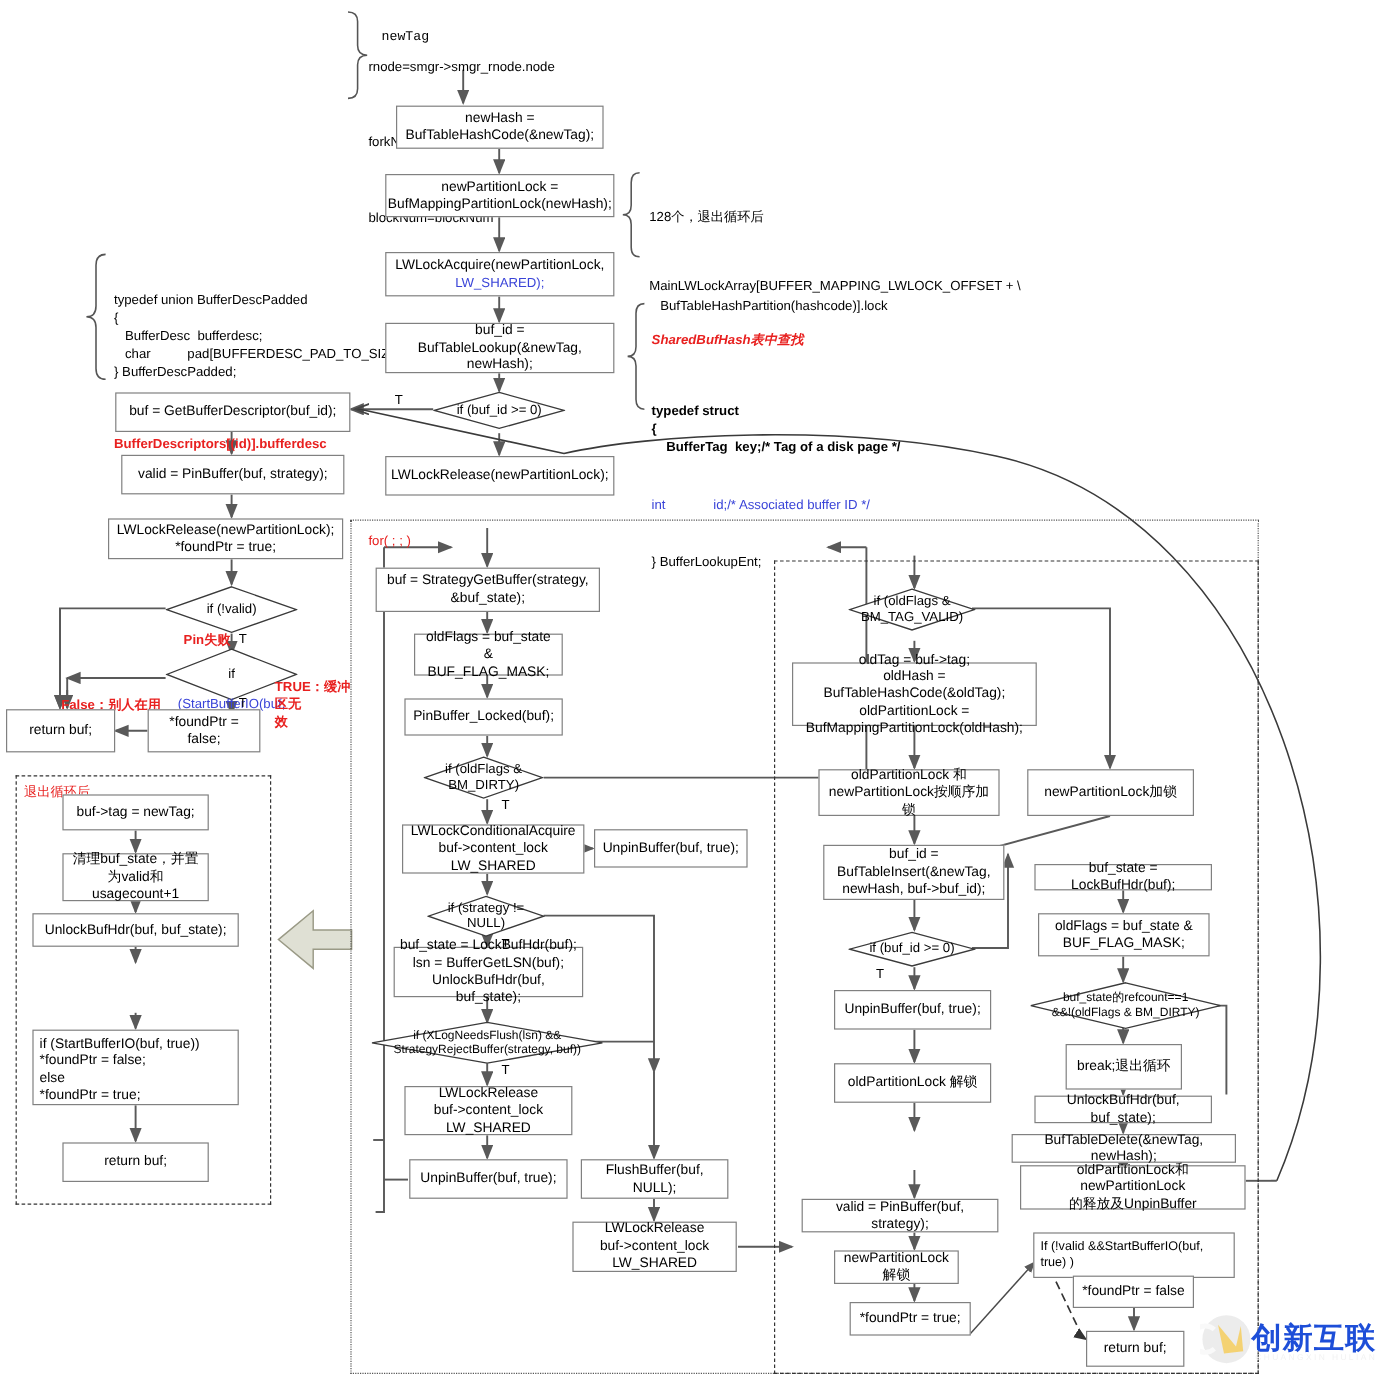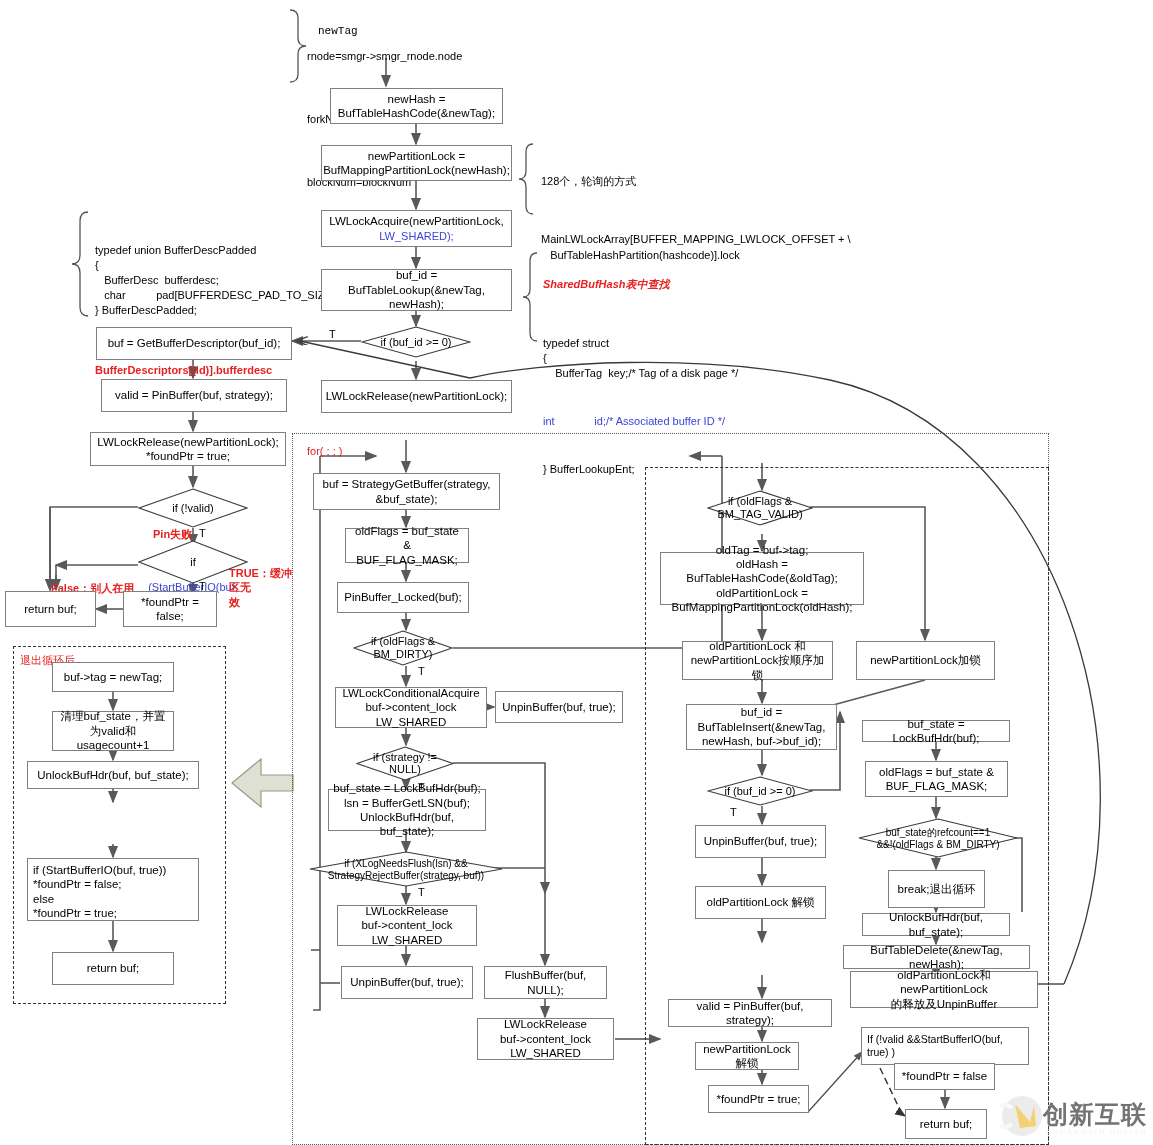--- a/index.html
+++ b/index.html
@@ -40,21 +40,21 @@
   .note{position:absolute;font-size:11px;line-height:1.5;white-space:pre;}
   .note .red{color:#e8201f;font-weight:bold;}
 
   
   .dotted-box{position:absolute;border:1.5px dotted #555;box-sizing:border-box;}
   .dashed-box{position:absolute;border:1.5px dashed #333;box-sizing:border-box;}
 
   
   .watermark{position:absolute;opacity:.85;}
   .wm-text{
-    position:absolute;font-size:25px;font-weight:bold;color:#737373;
+    position:absolute;font-size:25px;font-weight:bold;color:#1d4ed8;
     letter-spacing:1px;font-family:"DejaVu Sans",sans-serif;
   }
   .wm-sub{position:absolute;font-size:7px;color:#f2f2f2;letter-spacing:2px;}
 </style>
 </head>
 <body>
 
 <div id="canvas">
 
   <svg class="lines" viewBox="0 0 1153 1145">
@@ -217,21 +217,21 @@
     <div>blockNum=blockNum</div>
   </div>
 
   <div class="box" style="left:330px;top:88px;width:173px;height:36px;">newHash =
 BufTableHashCode(&amp;newTag);</div>
 
   <div class="box" style="left:321px;top:145px;width:191px;height:36px;">newPartitionLock =
 BufMappingPartitionLock(newHash);</div>
 
   <div class="note" style="left:541px;top:140px;">
-    <div style="margin-bottom:8px;">128个，轮询的方式</div>
+    <div style="margin-bottom:8px;">128个，退出循环后</div>
     <div>MainLWLockArray[BUFFER_MAPPING_LWLOCK_OFFSET + \
    BufTableHashPartition(hashcode)].lock</div>
   </div>
 
   <div class="box" style="left:321px;top:210px;width:191px;height:37px;flex-direction:column;">
     <span>LWLockAcquire(newPartitionLock,</span>
     <span class="lbl blue" style="position:static;color:#3a44d8;">LW_SHARED);</span>
   </div>
 
   <div class="note" style="left:95px;top:210px;">
@@ -241,21 +241,21 @@
    char          pad[BUFFERDESC_PAD_TO_SIZE];
 } BufferDescPadded;</div>
     <div class="red" style="margin-top:11px;">BufferDescriptors[(id)].bufferdesc</div>
   </div>
 
   <div class="box" style="left:321px;top:269px;width:191px;height:42px;">buf_id = BufTableLookup(&amp;newTag,
 newHash);</div>
 
   <div class="note" style="left:543px;top:243px;">
     <div class="red" style="font-style:italic;">SharedBufHash表中查找</div>
-    <div style="margin-top:10px;line-height:15px;">typedef struct
+    <div style="margin-top:10px;line-height:15px;font-weight:bold;">typedef struct
 {
     BufferTag  key;/* Tag of a disk page */</div>
     <div style="color:#3a44d8;line-height:15px;">int             id;/* Associated buffer ID */</div>
     <div style="line-height:15px;">} BufferLookupEnt;</div>
   </div>
 
   <div class="dia" style="left:361px;top:326px;width:110px;height:32px;">
     <svg class="shape" viewBox="0 0 110 32" preserveAspectRatio="none">
       <polygon points="55,1 109,16 55,31 1,16" fill="#fff" stroke="#3a3a3a" stroke-width="1.1"></polygon>
     </svg>

